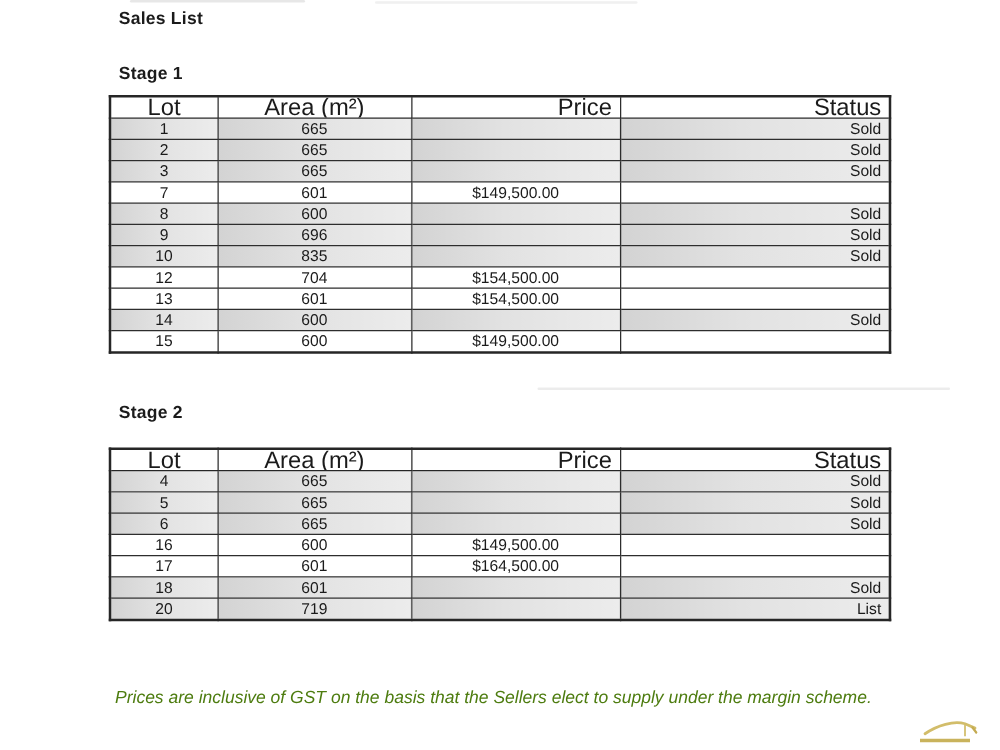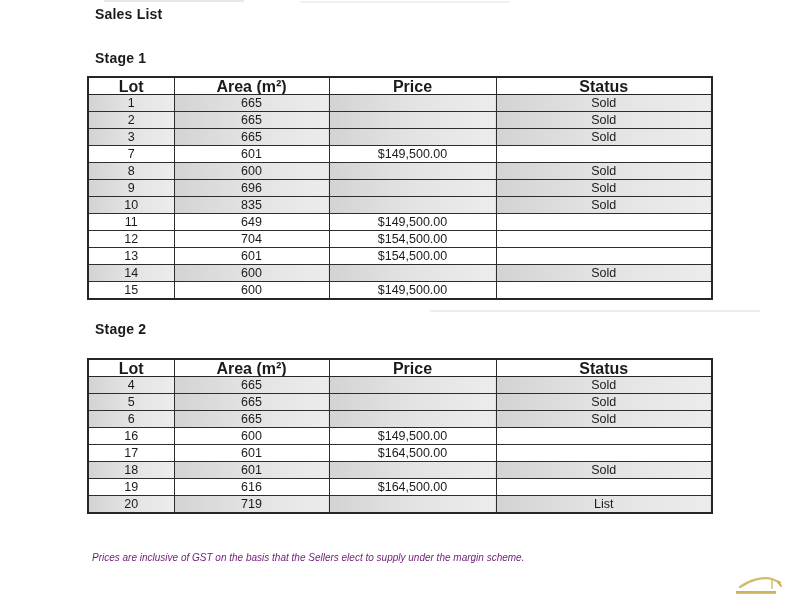--- a/index.html
+++ b/index.html
@@ -58,42 +58,42 @@
   .sales-table th, .sales-table td {
     border: 1px solid #2d2d2d;
     height: 15px;
     line-height: 15px;
     padding: 1px 6px 0 6px;
     white-space: nowrap;
     overflow: hidden;
     font-weight: normal;
   }
   .sales-table th {
-    font-weight: bold;
-    font-size: 16px;
+    font-weight: normal;
+    font-size: 19px;
     background: #ffffff;
     border-bottom: 1.5px solid #262626;
   }
   .sales-table .al-center { text-align: center; }
-  .sales-table .al-left   { text-align: center; }
+  .sales-table .al-left   { text-align: right; }
 
   .sales-table tr.shaded td {
     background: linear-gradient(90deg, #d3d3d3 0%, #e2e2e2 45%, #ececec 100%);
   }
 
   .footer-note {
     position: absolute;
     left: 92px;
     top: 549px;
     width: 668px;
     margin: 0;
-    font-size: 10px;
+    font-size: 14px;
     font-style: italic;
     line-height: 17px;
-    color: #701a75;
+    color: #4d7c0f;
   }
 
   .logo {
     position: absolute;
     left: 734px;
     top: 570px;
     width: 60px;
     height: 28px;
   }
 
@@ -173,26 +173,20 @@
           <td class="al-center"></td>
           <td class="al-left">Sold</td>
         </tr>
         <tr class="shaded">
           <td class="al-center">10</td>
           <td class="al-center">835</td>
           <td class="al-center"></td>
           <td class="al-left">Sold</td>
         </tr>
         <tr>
-          <td class="al-center">11</td>
-          <td class="al-center">649</td>
-          <td class="al-center">$149,500.00</td>
-          <td class="al-left"></td>
-        </tr>
-        <tr>
           <td class="al-center">12</td>
           <td class="al-center">704</td>
           <td class="al-center">$154,500.00</td>
           <td class="al-left"></td>
         </tr>
         <tr>
           <td class="al-center">13</td>
           <td class="al-center">601</td>
           <td class="al-center">$154,500.00</td>
           <td class="al-left"></td>
@@ -259,26 +253,20 @@
           <td class="al-center">601</td>
           <td class="al-center">$164,500.00</td>
           <td class="al-left"></td>
         </tr>
         <tr class="shaded">
           <td class="al-center">18</td>
           <td class="al-center">601</td>
           <td class="al-center"></td>
           <td class="al-left">Sold</td>
         </tr>
-        <tr>
-          <td class="al-center">19</td>
-          <td class="al-center">616</td>
-          <td class="al-center">$164,500.00</td>
-          <td class="al-left"></td>
-        </tr>
         <tr class="shaded">
           <td class="al-center">20</td>
           <td class="al-center">719</td>
           <td class="al-center"></td>
           <td class="al-left">List</td>
         </tr>
       </tbody>
   </table>
 
   <p class="footer-note">Prices are inclusive of GST on the basis that the Sellers elect to supply under the margin scheme.</p>

